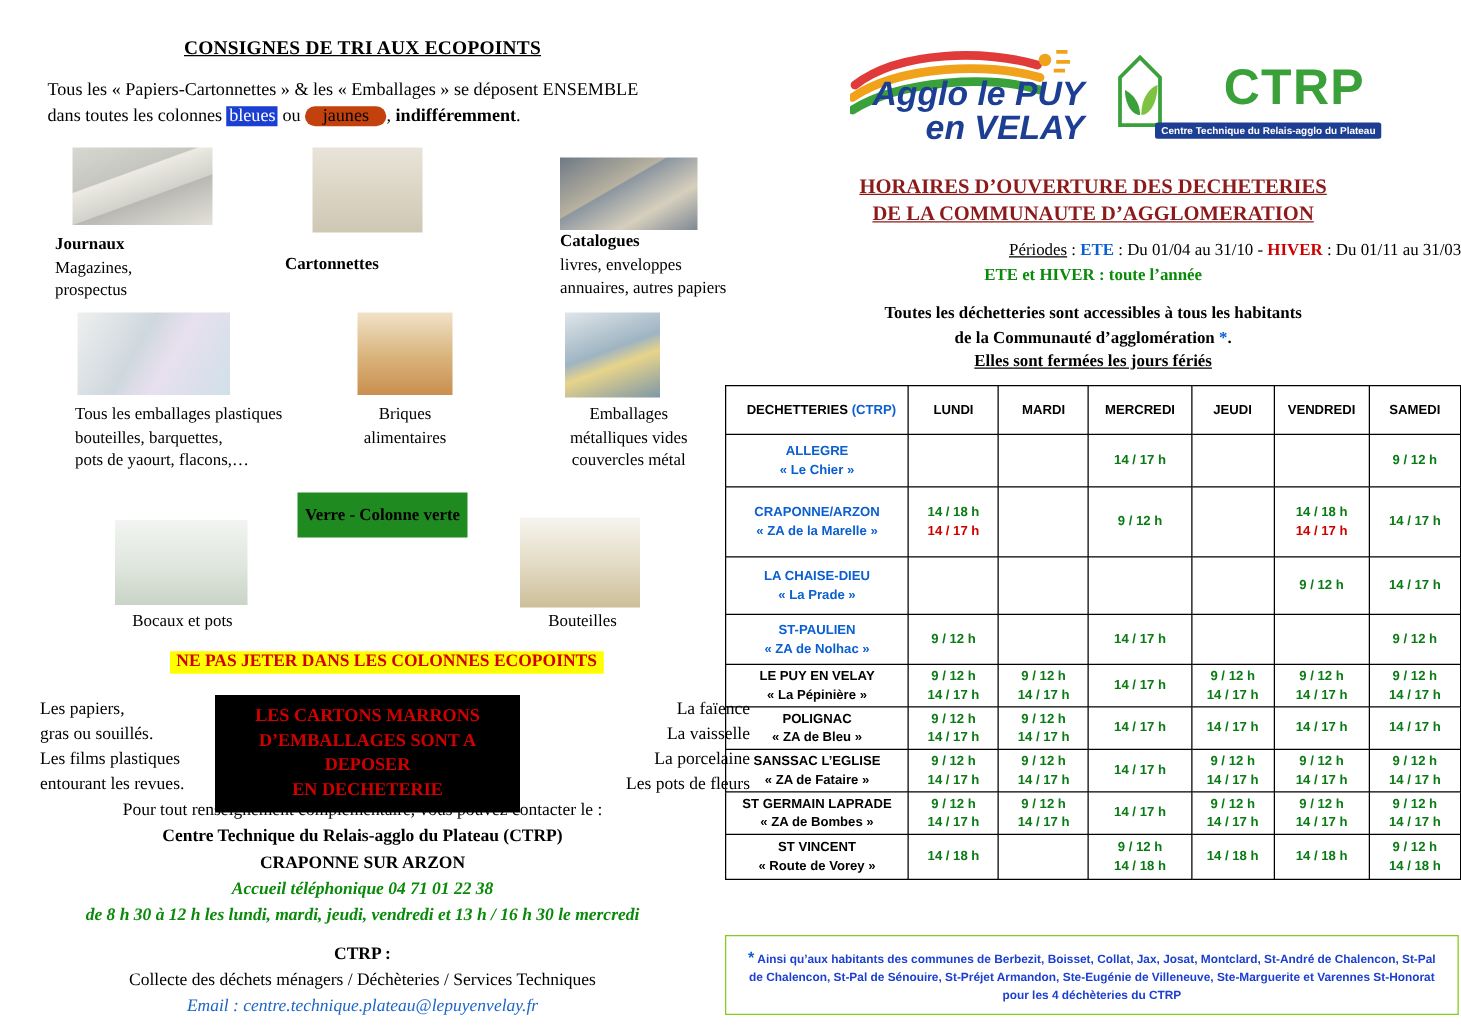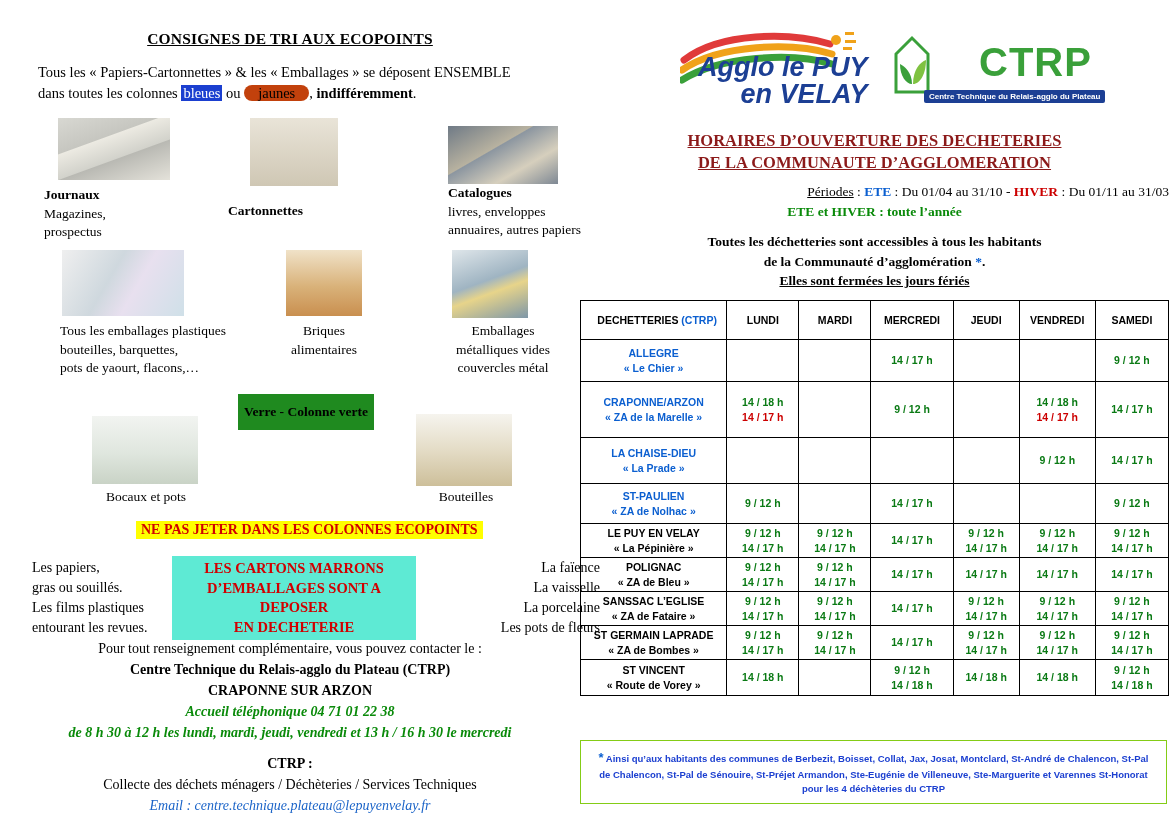--- a/index.html
+++ b/index.html
@@ -6,21 +6,21 @@
   body{
     width:1169px;height:827px;
     background:#ffffff;
     font-family:"Liberation Serif", serif;
     color:#000;
     position:relative;
     overflow:hidden;
   }
   .page{position:relative;width:1169px;height:827px;}
   .left{position:absolute;left:0;top:0;width:580px;height:827px;}
-  .right{position:absolute;left:580px;top:4px;width:589px;height:622px;}
+  .right{position:absolute;left:580px;top:12px;width:589px;height:622px;}
 
   
   .l-title{
     text-align:center;font-weight:bold;font-size:15.5px;
     text-decoration:underline;margin-top:30px;letter-spacing:.2px;
   }
   .l-intro{
     margin:14px 38px 0 38px;font-size:14.5px;line-height:1.45;
   }
   .hl-blue{background:#1b3fd0;color:#fff;padding:0 2px;}
@@ -33,22 +33,22 @@
 
   .greenbox{
     position:absolute;background:#1f8a1f;color:#000000;font-weight:bold;
     font-size:13.5px;padding:10px 6px;text-align:center;
   }
   .redbox{
     position:absolute;background:#ffff00;color:#d10000;font-weight:bold;
     font-size:14px;padding:1px 5px;text-align:center;
   }
   .yellowblock{
-    position:absolute;background:#5eead4;color:#d10000;font-weight:bold;
-    font-size:14.5px;text-align:center;line-height:1.35;padding:3px 4px;
+    position:absolute;background:#000000;color:#d10000;font-weight:bold;
+    font-size:14.5px;text-align:center;line-height:1.35;padding:8px 4px;
   }
   .small-left{position:absolute;font-size:14px;line-height:1.42;}
   .contact{position:absolute;width:580px;text-align:center;font-size:14px;line-height:1.5;}
   .green-i{color:#0a8a0a;font-style:italic;font-weight:bold;}
   .blue-i{color:#1b64c8;font-style:italic;}
 
   
   .photo{border:0;}
   .ph-papers{background:
       linear-gradient(160deg,#d8d8d2 0%,#c6c6c0 35%,#eceae2 36%,#d2d2cb 60%,#b9b9b3 61%,#e4e2da 100%);

